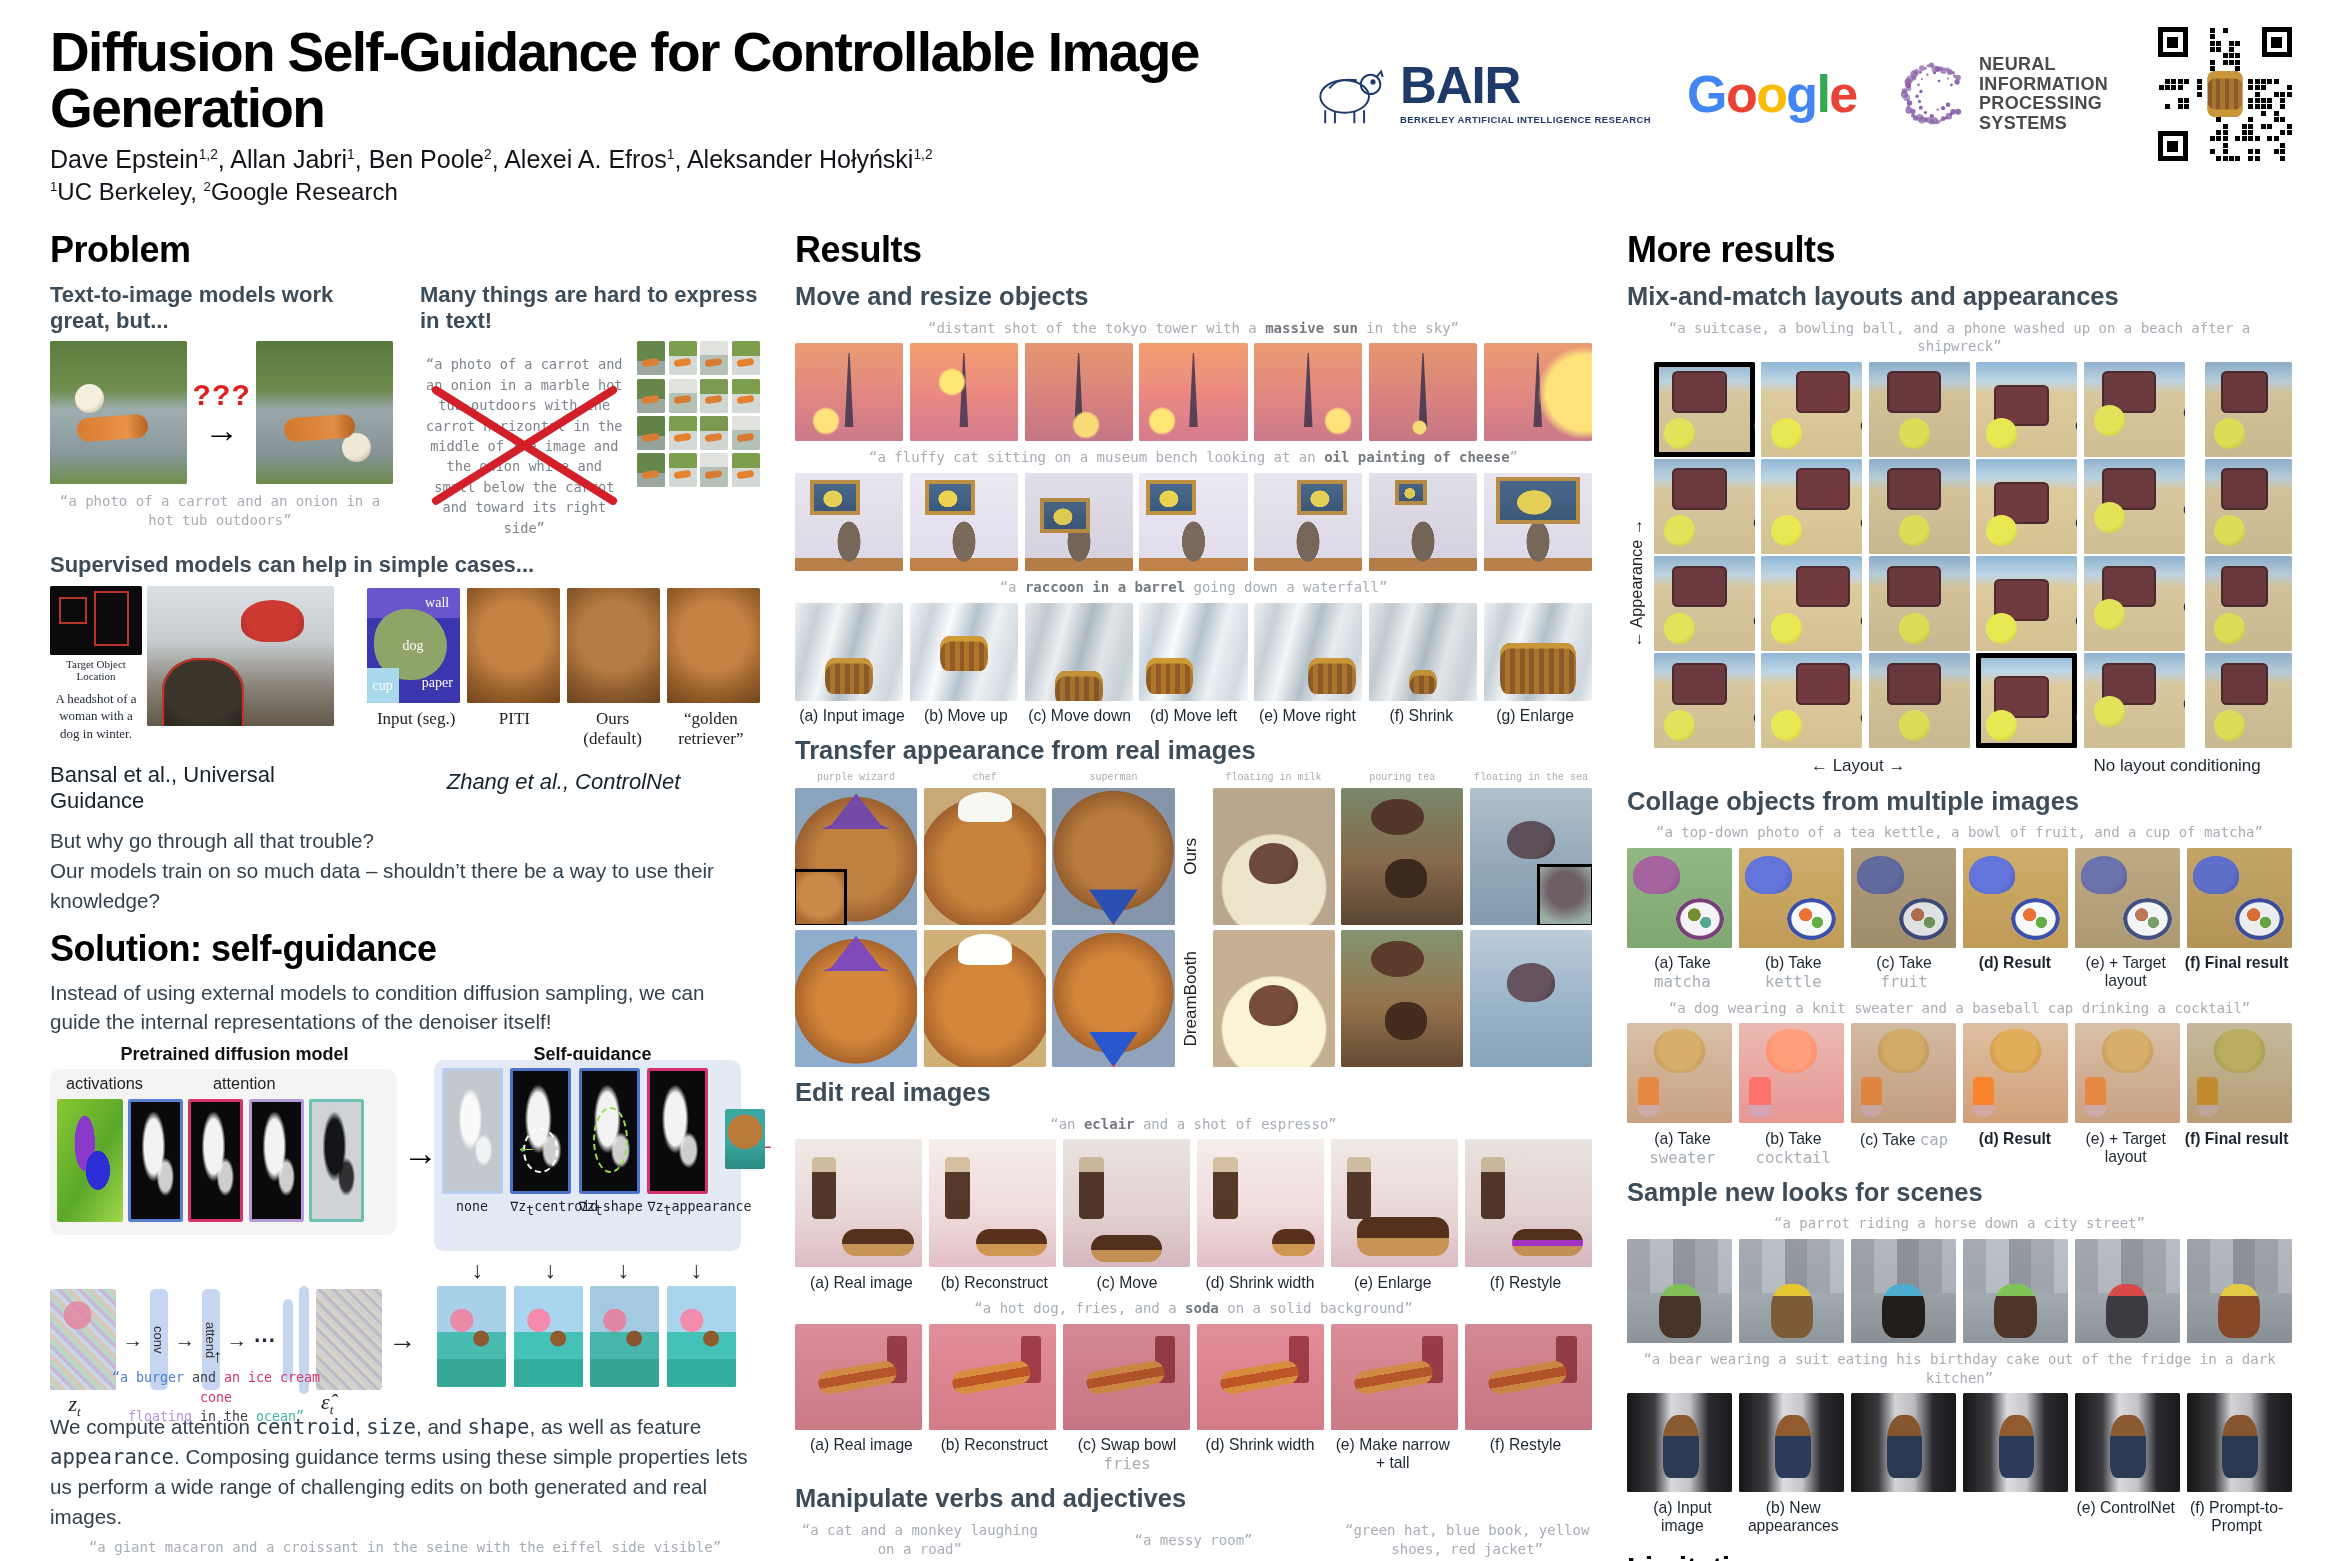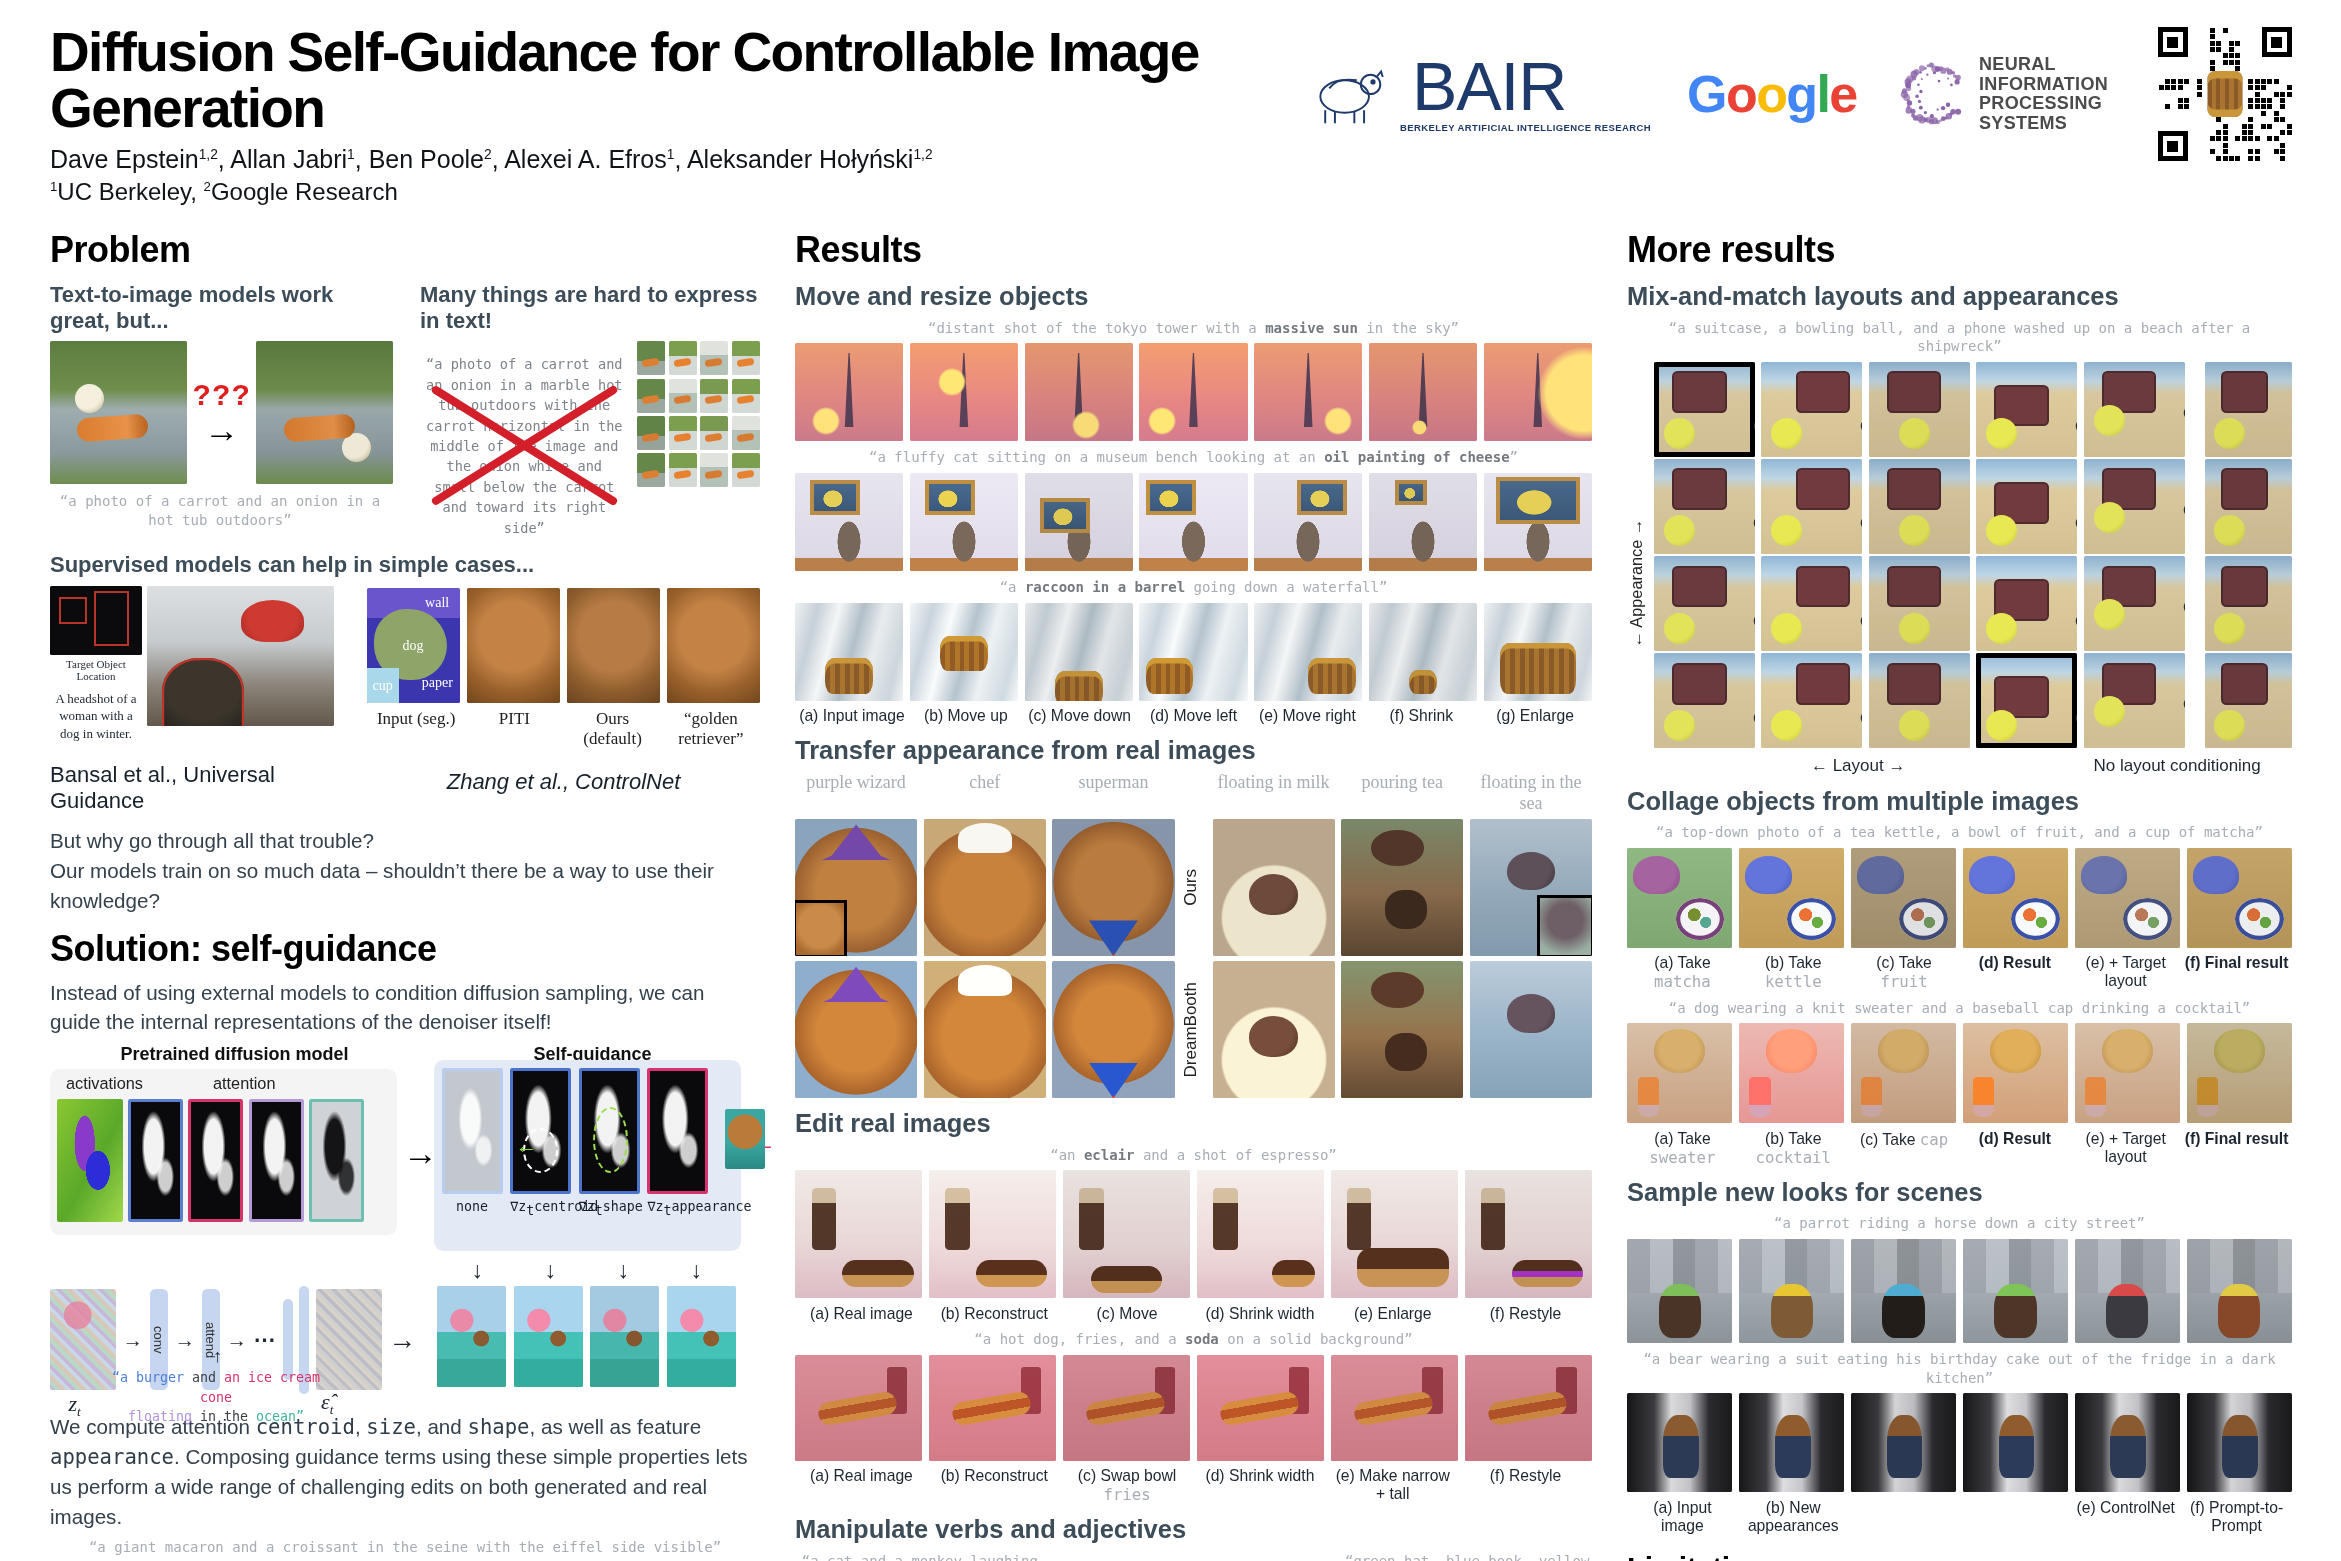--- a/index.html
+++ b/index.html
@@ -25,21 +25,21 @@
   .rt-zi{font-family:"Liberation Serif",serif;font-style:italic;}
   .rt-zs{font-family:"Liberation Serif",serif;font-style:italic;vertical-align:sub;font-size:.6em;}
   .rt-cb{font-family:"DejaVu Sans Mono",monospace;color:#4a7dd6;}
   .rt-cp{font-family:"DejaVu Sans Mono",monospace;color:#d6336c;}
   .rt-cv{font-family:"DejaVu Sans Mono",monospace;color:#b193dd;}
   .rt-ct{font-family:"DejaVu Sans Mono",monospace;color:#43b3a0;}
   .rt-ck{font-family:"DejaVu Sans Mono",monospace;color:#3a3f44;}
   .cap{font-size:15.7px;color:#1d2630;}
   .caprow{display:flex;text-align:center;margin-top:6.5px;}
   .caprow .cap{flex:1;padding:0 3.3px;}
-  .monocaps .cap{font-family:Liberation Serif, serif;color:#a7adb4;font-size:18px;}
+  .monocaps .cap{font-family:Liberation Mono, monospace;color:#a7adb4;font-size:10px;}
   .serifcaps .cap{font-family:"Liberation Serif",serif;font-size:17px;color:#222;}
   
   .hdr{display:flex;align-items:flex-start;}
   .hdr-left{flex:1;min-width:0;}
   .logos{display:flex;align-items:center;gap:36px;margin-top:3.3px;}
   .cols{display:flex;gap:35px;margin-top:9.8px;}
   .col-l{width:710px;flex:none;}
   .col-m{width:797px;flex:none;}
   .col-r{flex:1;min-width:0;}
   .row{display:grid;gap:6.5px;margin-top:2.2px;}
@@ -211,21 +211,21 @@
   .s-horse .ph:nth-child(2)::after{background:linear-gradient(180deg,#e0c23a 0 22%,#7a5a38 22%);}
   .s-horse .ph:nth-child(3)::after{background:linear-gradient(180deg,#50b0d8 0 22%,#241e1a 22%);}
   .s-horse .ph:nth-child(5)::after{background:linear-gradient(180deg,#d84a4a 0 22%,#3a3a40 22%);}
   .s-horse .ph:nth-child(6)::after{background:linear-gradient(180deg,#e8d048 0 22%,#8a4a2a 22%);}
   .ph-fridge{background:linear-gradient(90deg,#151517 0%,#3c3c40 26%,#dadadd 42%,#c2c2c6 60%,#2b2b2f 78%,#1a1a1c 100%);}
   .ph-fridge::after{content:'';position:absolute;left:34%;top:22%;width:34%;height:64%;border-radius:40% 40% 20% 20%;
     background:linear-gradient(180deg,#8a5a30 0 34%,#2c3a56 34%);}
   
   .bair{display:flex;align-items:center;gap:9.8px;}
   .bair-txt{color:#1d3a6b;}
-  .bair-name{font-size:68px;font-weight:400;letter-spacing:-1.1px;line-height:.9;margin-left:12px;}
+  .bair-name{font-size:51px;font-weight:700;letter-spacing:-1.1px;line-height:.9;}
   .bair-sub{font-size:9.5px;font-weight:700;letter-spacing:0.4px;margin-top:5.4px;white-space:nowrap;}
   .google{font-size:52px;font-weight:700;letter-spacing:-1.6px;font-family:"Liberation Sans",sans-serif;}
   .neurips{display:flex;align-items:center;gap:5.4px;}
   .neurips-txt{font-size:18px;font-weight:600;color:#4b4b4d;line-height:1.08;letter-spacing:0.3px;}
   .qr{width:134px;height:134px;position:relative;background:#fff;flex:none;margin-left:14px;}
   .qr .dot{position:absolute;background:#000;}
   .qr .finder{position:absolute;width:30px;height:30px;border:5.4px solid #000;box-sizing:border-box;background:#fff;}
   .qr .finder::after{content:'';position:absolute;left:4.3px;top:4.3px;width:11px;height:11px;background:#000;}
   .qr .f1{left:0;top:0;} .qr .f2{right:0;top:0;} .qr .f3{left:0;bottom:0;}
   .qr .barrel{position:absolute;left:50%;top:50%;width:35px;height:46px;transform:translate(-50%,-50%);

